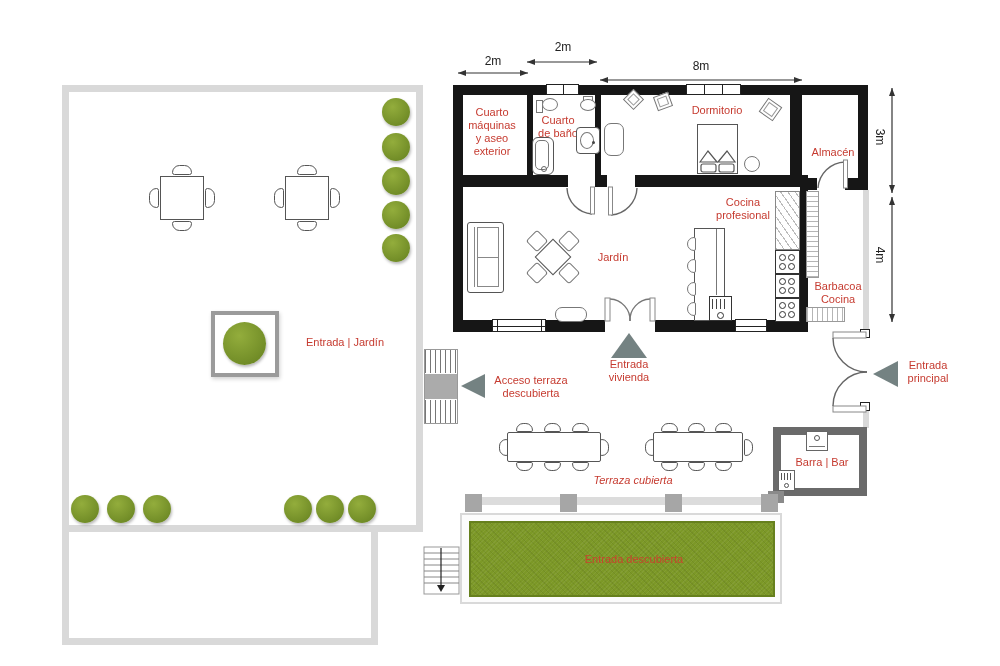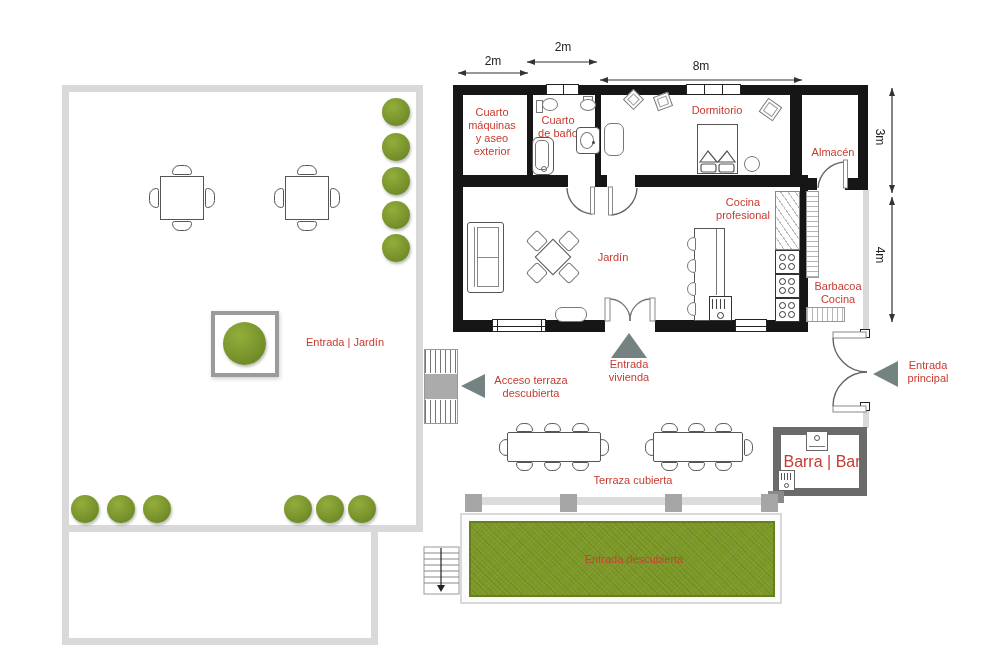--- a/index.html
+++ b/index.html
@@ -324,33 +324,33 @@
     <div class="chairSm ct" style="left:661px;top:423px;"></div>
     <div class="chairSm ct" style="left:688px;top:423px;"></div>
     <div class="chairSm ct" style="left:715px;top:423px;"></div>
     <div class="chairSm cb" style="left:661px;top:462px;"></div>
     <div class="chairSm cb" style="left:688px;top:462px;"></div>
     <div class="chairSm cb" style="left:715px;top:462px;"></div>
     <div class="chairSm cl" style="left:645px;top:439px;"></div>
     <div class="chairSm cr" style="left:744px;top:439px;"></div>
     <div class="furn" style="left:653px;top:432px;width:90px;height:30px;border-radius:2px;"></div>
   </div>
-  <div class="lbl" style="left:633px;top:480px;">Terraza cubierta</div>
+  <div class="lbl" style="left:633px;top:480px;font-style:italic;">Terraza cubierta</div>
 
   <div class="abs" style="left:773px;top:427px;width:94px;height:69px;border:8px solid #6a6a6a;box-sizing:border-box;background:#fff;"></div>
   <div class="abs" style="left:768px;top:491px;width:16px;height:12px;background:#8a8a8a;"></div>
   <div class="furn2" style="left:806px;top:431px;width:22px;height:20px;border-color:#666;">
     <div class="abs" style="left:7px;top:3px;width:6px;height:6px;border:1.2px solid #555;border-radius:50%;box-sizing:border-box;"></div>
     <div class="abs" style="left:2px;top:14px;width:16px;border-top:1px solid #777;"></div>
   </div>
   <div class="furn2" style="left:778px;top:470px;width:17px;height:21px;border-color:#666;">
     <div class="abs" style="left:2px;top:2px;width:11px;height:7px;background:repeating-linear-gradient(90deg,#555 0 1px,transparent 1px 3px);"></div>
     <div class="abs" style="left:5px;top:12px;width:5px;height:5px;border:1px solid #555;border-radius:50%;box-sizing:border-box;"></div>
   </div>
-  <div class="lbl" style="left:822px;top:462px;font-size:16px;">Barra | Bar</div>
+  <div class="lbl" style="left:822px;top:462px;font-size:11px;">Barra | Bar</div>
 
   <div class="abs" style="left:465px;top:497px;width:313px;height:8px;background:#dcdcdc;"></div>
   <div class="pillar" style="left:465px;top:494px;"></div>
   <div class="pillar" style="left:560px;top:494px;"></div>
   <div class="pillar" style="left:665px;top:494px;"></div>
   <div class="pillar" style="left:761px;top:494px;"></div>
 
   <div class="lawn-frame"></div>
   <div class="lawn"></div>
   <div class="lbl" style="left:634px;top:559px;color:#c8432d;">Entrada descubierta</div>

